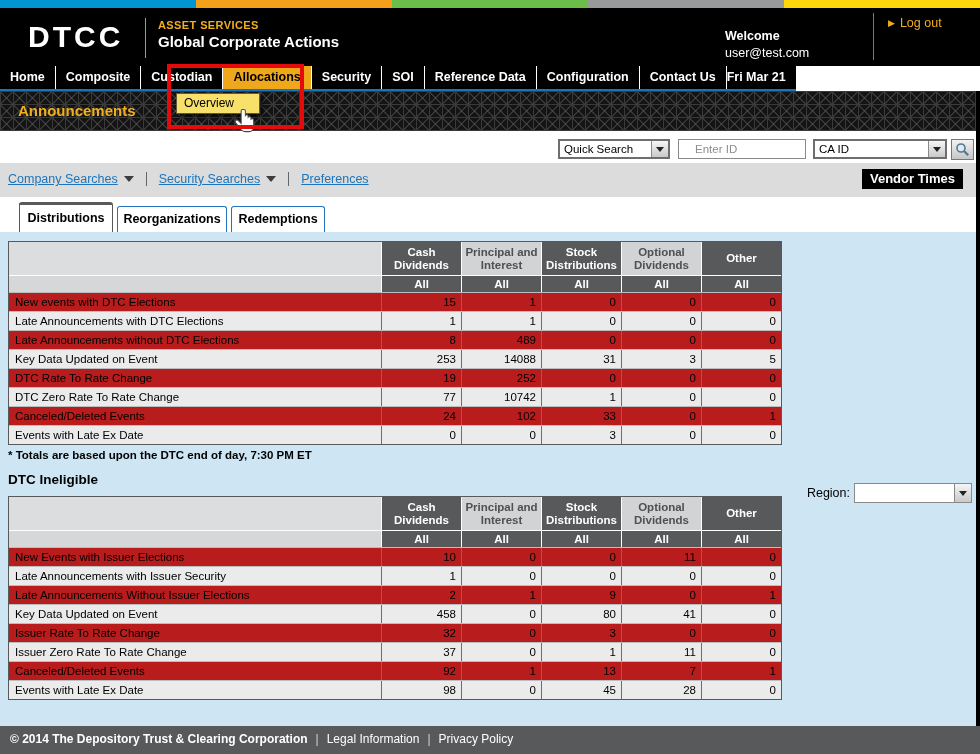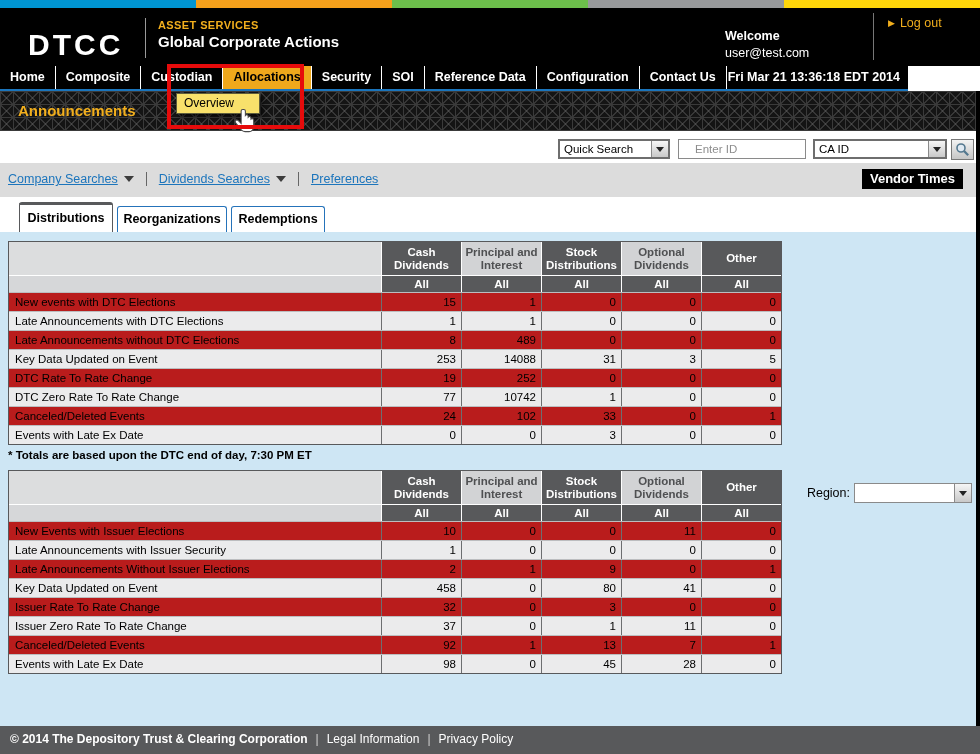--- a/index.html
+++ b/index.html
@@ -6,32 +6,32 @@
   html,body { background:#fff; }
   body { font-family:"Liberation Sans", sans-serif; }
   #app { position:relative; width:980px; height:754px; overflow:hidden; background:#fff; }
 
   
   .brand-strip { position:absolute; top:0; left:0; width:980px; height:8px; display:flex; }
   .brand-strip > div { flex:1; }
 
   
   .hdr { position:absolute; top:8px; left:0; width:980px; height:58px; background:#000; }
-  .logo { position:absolute; left:28px; top:20px; color:#fff; font-size:30px; font-weight:bold; letter-spacing:3px; }
+  .logo { position:absolute; left:28px; top:12px; color:#fff; font-size:30px; font-weight:bold; letter-spacing:3px; }
   .hdr-divider { position:absolute; left:145px; top:10px; width:1px; height:40px; background:#9a9a9a; }
   .division { position:absolute; left:158px; top:11px; color:#f2af1d; font-size:11px; font-weight:bold; letter-spacing:.4px; }
   .app-title { position:absolute; left:158px; top:25px; color:#fff; font-size:15px; font-weight:bold; }
   .welcome-wrap { position:absolute; left:725px; top:20px; color:#fff; font-size:12.5px; line-height:17px; }
   .welcome-label { font-weight:bold; }
   .logout-divider { position:absolute; left:873px; top:5px; width:1px; height:47px; background:#777; }
   .logout { position:absolute; left:888px; top:8px; color:#f2af1d; font-size:12.5px; cursor:pointer; }
   .logout .arr { font-size:9px; margin-right:5px; position:relative; top:-1px; }
 
   
-  .nav { position:absolute; top:66px; left:0; width:908px; height:25px; background:#000;
+  .nav { position:absolute; top:66px; left:0; width:796px; height:25px; background:#000;
          border-bottom:2px solid #1b75bc; display:flex; }
   .nav-item { color:#fff; font-weight:bold; font-size:12.5px; line-height:23px; padding:0 10px;
               border-right:1px solid #fff; cursor:pointer; white-space:nowrap; }
   .nav-item.active { background:#efa81c; color:#000; }
   .nav-date { margin-left:auto; color:#fff; font-weight:bold; font-size:12.5px; line-height:23px; padding-right:8px; }
 
   
   .banner { position:absolute; top:91px; left:0; width:980px; height:40px; background-color:#141414;
     background-image:
       repeating-linear-gradient(0deg,  #3a3a3a 0 1px, transparent 1px 13px),
@@ -213,21 +213,21 @@
         <line x1="9.1" y1="9.1" x2="13.2" y2="13.2" stroke="#54788f" stroke-width="2.2"></line>
       </svg>
     </div>
   </div>
 
   <div class="gray-band">
     <div class="toolbar-links" id="toolbar-links">
         <div class="tlink">Company Searches</div>
         <div class="caret"></div>
         <div class="vdiv"></div>
-        <div class="tlink">Dividends Searches</div>
+        <div class="tlink">Security Searches</div>
         <div class="caret"></div>
         <div class="vdiv"></div>
         <div class="tlink">Preferences</div>
       </div>
     <div class="vendor-btn">Vendor Times</div>
   </div>
 
   <div class="tabs-band" id="tabs-row">
       <div class="tab t0 active">Distributions</div>
       <div class="tab t1">Reorganizations</div>
@@ -322,20 +322,21 @@
     <div class="region-row">
       <span class="region-label">Region:</span>
       <div class="region-dd">
         <div class="dd-text"></div>
         <div class="dd-btn">
             <span class="tri"></span>
           </div>
       </div>
     </div>
 
+    <div class="section-title second">DTC Ineligible</div>
     <div class="tbl" id="table-ineligible">
         <div class="trow thead">
           <div class="cell label-col"></div>
           <div class="cell num-col th-dark">Cash Dividends</div>
           <div class="cell num-col th-light">Principal and Interest</div>
           <div class="cell num-col th-dark">Stock Distributions</div>
           <div class="cell num-col th-light">Optional Dividends</div>
           <div class="cell num-col th-dark">Other</div>
         </div>
         <div class="trow allrow">

